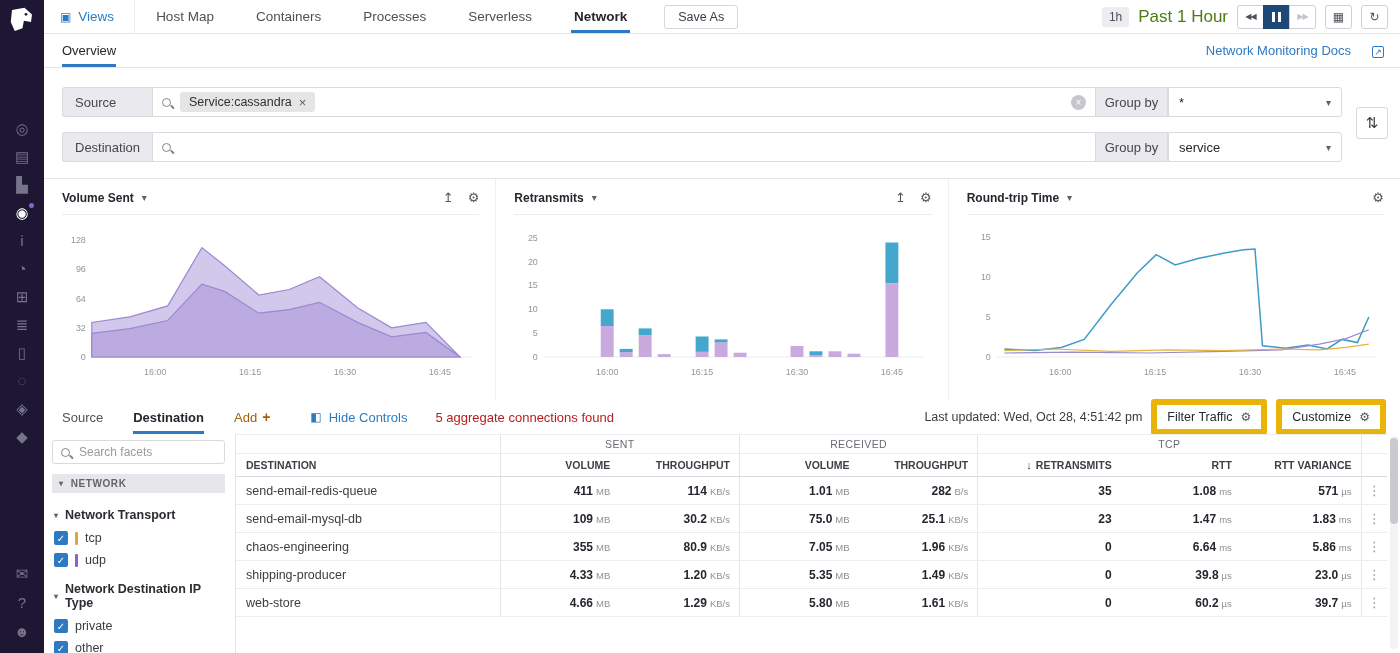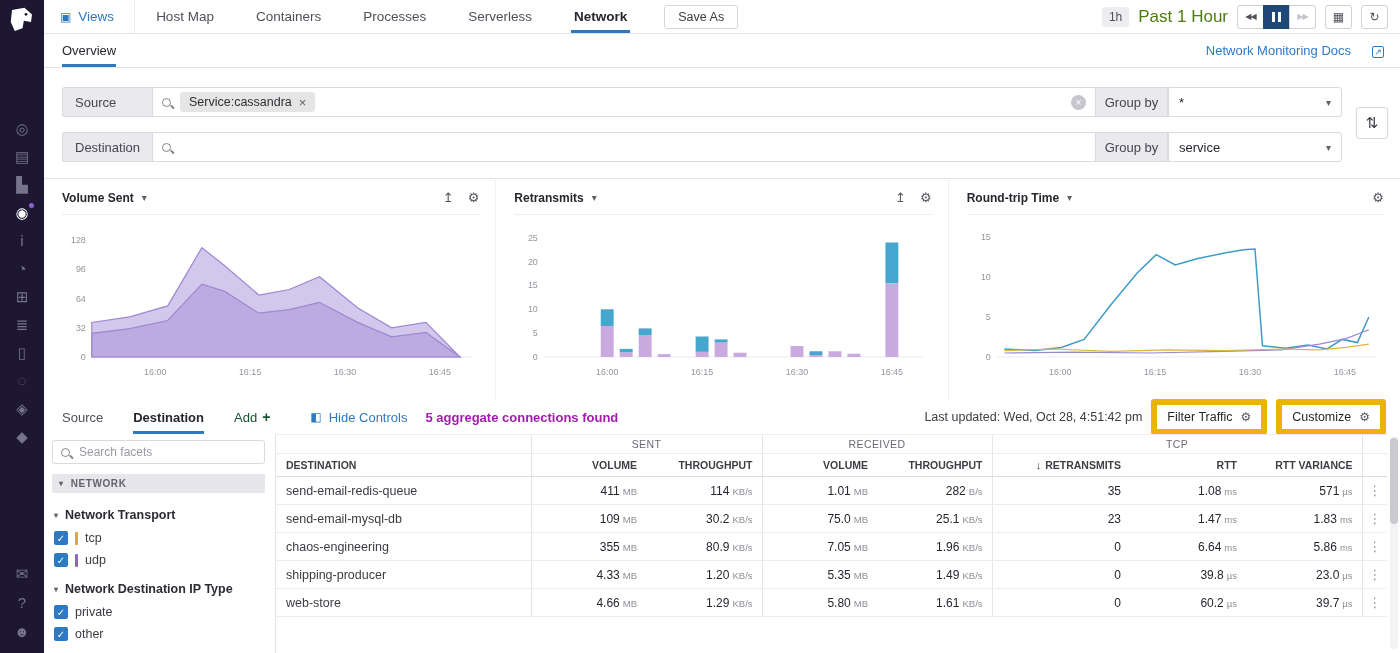--- a/index.html
+++ b/index.html
@@ -81,33 +81,33 @@
   .chart-header { display: flex; align-items: center; gap: 8px; padding-bottom: 9px; border-bottom: 1px solid #ececf0; cursor: pointer; }
   .chart-title { font-size: 12px; font-weight: bold; color: #26272e; }
   .chart-icons { margin-left: auto; display: flex; gap: 14px; color: #55565e; }
   .cicon { cursor: pointer; font-size: 13px; }
   .chart-svg { width: 100%; height: 172px; display: block; margin-top: 2px; }
   
   .controls-row { height: 34px; display: flex; align-items: center; padding-left: 18px; position: relative; }
   .ctab { margin-right: 30px; color: #4f5058; font-size: 13px; cursor: pointer; height: 100%; display: flex; align-items: center; position: relative; }
   .ctab.active { color: #26272e; font-weight: bold; }
   .ctab.active::after { content: ""; position: absolute; left: 0; right: 0; bottom: 0; height: 3px; background: #2d7ac2; }
-  .add-link { color: #14532d; font-size: 13px; display: flex; gap: 5px; align-items: center; cursor: pointer; margin-right: 26px; }
+  .add-link { color: #a16207; font-size: 13px; display: flex; gap: 5px; align-items: center; cursor: pointer; margin-right: 26px; }
   .add-plus { font-weight: bold; font-size: 14px; }
   .hide-link { color: #2d7ac2; display: flex; gap: 7px; align-items: center; font-size: 13px; cursor: pointer; margin-left: 14px; }
   .hide-ic { font-size: 12px; }
-  .found { margin-left: 18px; font-weight: bold; color: #a21caf; font-size: 13px; }
+  .found { margin-left: 28px; font-weight: normal; color: #b91c1c; font-size: 13px; }
   .cr-right { margin-left: auto; display: flex; align-items: center; gap: 9px; padding-right: 14px; }
   .updated { font-size: 12.5px; color: #3b3c42; }
   .gbtn { border: 6px solid #eab308; border-radius: 3px; background: #fff; display: flex; align-items: center;
     gap: 8px; padding: 5px 10px; font-size: 12.5px; color: #26272e; font-family: inherit; cursor: pointer; }
   .gbtn .gear { color: #55565e; font-size: 12px; }
   
   .bottom-body { display: flex; height: 219px; }
-  .facets { width: 232px; border-right: 1px solid #e3e3e8; padding: 6px 10px 0 8px; flex: none; }
+  .facets { width: 192px; border-right: 1px solid #e3e3e8; padding: 6px 10px 0 8px; flex: none; }
   .facet-search { border: 1px solid #d9d9df; border-radius: 3px; height: 24px; display: flex; align-items: center; gap: 7px; padding: 0 8px; }
   .facet-search input { border: none; outline: none; flex: 1; font-size: 12px; font-family: inherit; color: #3b3c42; min-width: 0; }
   .facet-search input::placeholder { color: #9a9aa2; }
   .facet-group-header { margin-top: 10px; background: #e6e6eb; height: 19px; display: flex; align-items: center;
     gap: 7px; padding: 0 7px; font-size: 10px; font-weight: bold; letter-spacing: .6px; color: #63646b; cursor: pointer; }
   .sec-caret { font-size: 8px; color: #63646b; }
   .facet-section-title { display: flex; align-items: center; gap: 7px; margin: 15px 0 9px 2px; font-size: 12.5px;
     font-weight: bold; color: #2b2c32; cursor: pointer; }
   .facet-item { display: flex; align-items: center; gap: 7px; margin: 8px 0 8px 2px; font-size: 12.5px; color: #3b3c42; cursor: pointer; }
   .cbx { width: 14px; height: 14px; background: #2d7ac2; border-radius: 2px; color: #fff; font-size: 10px;
@@ -116,21 +116,21 @@
   .table-wrap { flex: 1; position: relative; min-width: 0; }
   table.conn { border-collapse: collapse; width: calc(100% - 13px); table-layout: fixed; }
   thead .grow th { font-size: 10.5px; color: #6a6b72; font-weight: normal; letter-spacing: .4px; height: 19px;
     border-top: 1px solid #ededf1; border-bottom: 1px solid #ececf0; text-align: center; }
   thead .cols th { font-size: 10.5px; font-weight: bold; color: #3f4046; height: 23px; border-bottom: 1px solid #d9d9de; cursor: pointer; }
   th.left { text-align: left; padding-left: 10px; }
   th.right { text-align: right; padding-right: 9px; }
   tbody td { height: 28px; border-bottom: 1px solid #ededf1; font-size: 12.5px; }
   td.dest { text-align: left; padding-left: 10px; color: #3b3c42; }
   td.val { text-align: right; padding-right: 9px; }
-  .num { font-weight: normal; color: #26272e; font-size: 12px; }
+  .num { font-weight: bold; color: #26272e; font-size: 12px; }
   .unit { margin-left: 3px; color: #8e8f96; font-size: 9.5px; }
   .gsep { border-left: 1px solid #e6e6ea; margin-left: 28px; }
   td.kebab { text-align: center; color: #8e8f96; cursor: pointer; font-size: 13px; }
   .sort-arrow { margin-right: 4px; font-size: 11px; }
   .vscroll { position: absolute; right: 2px; top: 2px; bottom: 4px; width: 8px; background: #f3f3f5; border-radius: 4px; }
   .vthumb { position: absolute; top: 2px; left: 0; width: 8px; height: 86px; background: #c9c9d0; border-radius: 4px; cursor: pointer; }
 </style>
 </head>
 <body>
 

